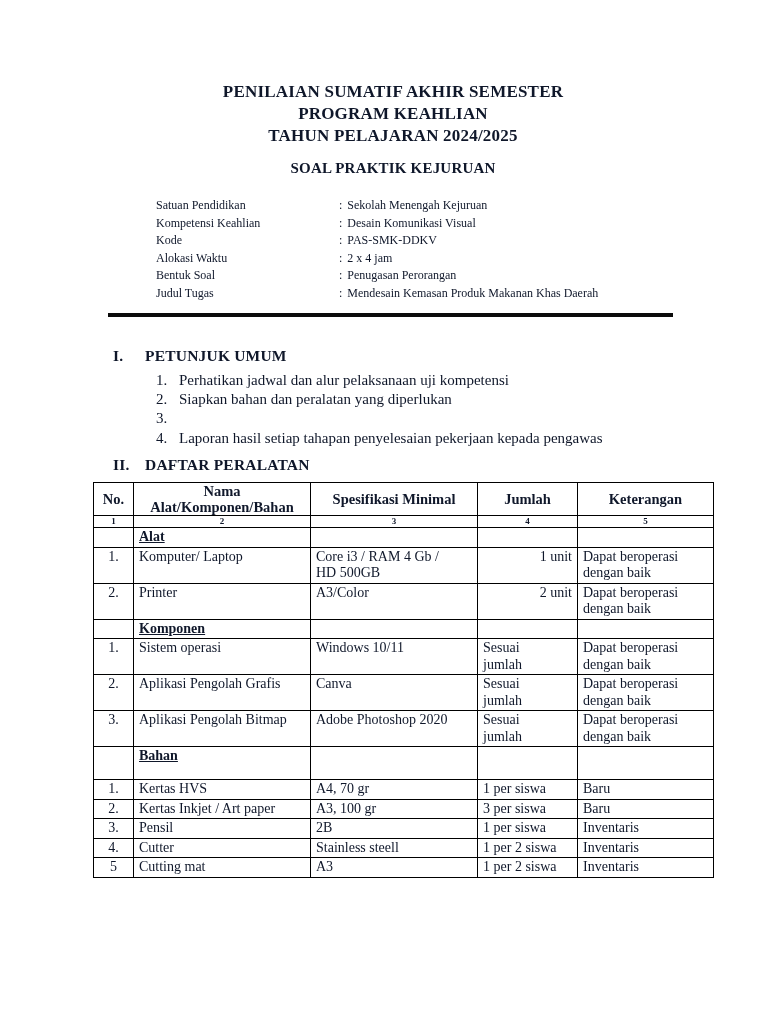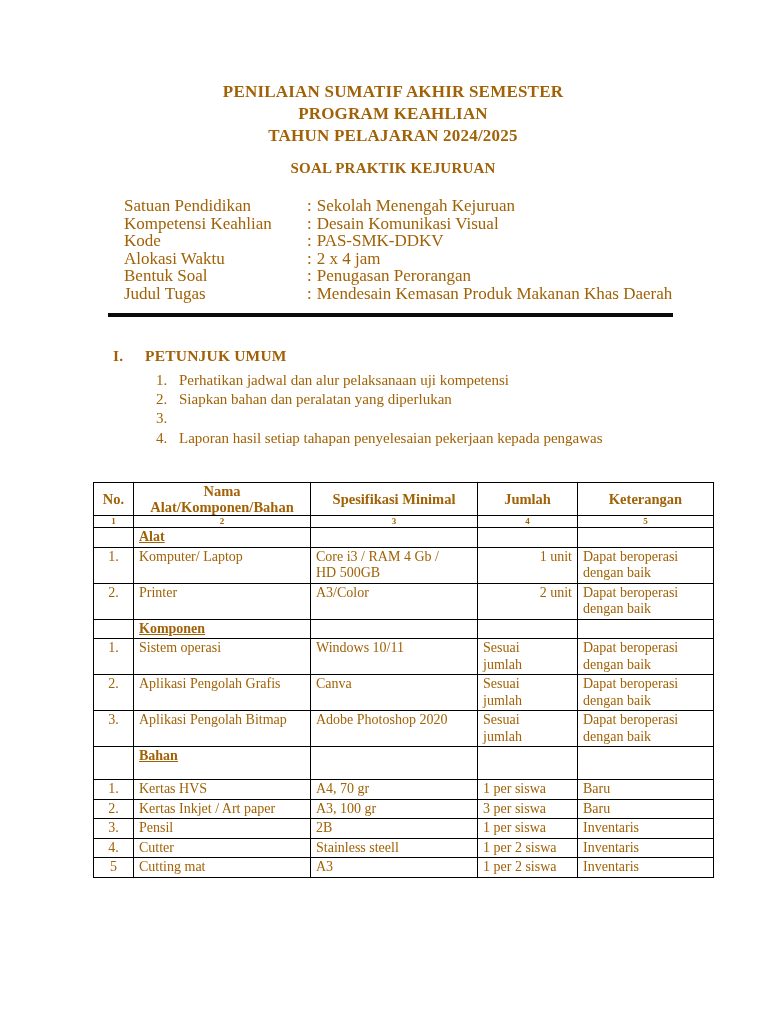--- a/index.html
+++ b/index.html
@@ -1,37 +1,37 @@
 <!DOCTYPE html>
 <html><head>
 <meta charset="utf-8">
 <style>
   * { margin:0; padding:0; box-sizing:border-box; }
   html,body { background:#ffffff; }
   .page {
     position:relative;
     width:768px; height:1024px;
     background:#ffffff;
-    color:#a16207;
+    color:#0f172a;
     font-family:"Liberation Serif","DejaVu Serif",serif;
     overflow:hidden;
   }
   .titles {
     position:absolute; top:81px; left:18px; right:0;
     text-align:center; font-weight:bold;
     font-size:17px; line-height:22px; letter-spacing:0.2px;
   }
   .subtitle {
     position:absolute; top:160px; left:18px; right:0;
     text-align:center; font-weight:bold;
     font-size:15px; letter-spacing:0.2px;
   }
   .info {
-    position:absolute; top:197px; left:124px; right:40px;
-    font-size:17px; line-height:17.5px;font-family:Liberation Serif, serif;
+    position:absolute; top:197px; left:156px; right:40px;
+    font-size:12px; line-height:17.5px;font-family:Liberation Serif, serif;
   }
   .info-row { display:flex; }
   .info-label { width:183px; flex:0 0 183px; }
   .info-colon { flex:0 0 auto; padding-right:5px; }
   .rule {
     position:absolute; top:313px; left:108px;
     width:565px; height:4px; background:#0b0b0b;
   }
   .sec-heading {
     position:absolute; left:113px;
@@ -139,20 +139,23 @@
     </div>
     <div class="li">
       <span class="li-num">3.</span>
     </div>
     <div class="li">
       <span class="li-num">4.</span>
       <span class="li-text">Laporan hasil setiap tahapan penyelesaian pekerjaan kepada pengawas</span>
     </div>
   </div>
 
+  <div class="sec-heading sec2-heading">
+    <span class="sec-num">II.</span><span>DAFTAR PERALATAN</span>
+  </div>
 
   <table class="equip">
     <colgroup>
       <col style="width:40px">
         <col style="width:177px">
         <col style="width:167px">
         <col style="width:100px">
         <col style="width:136px">
     </colgroup>
     <thead>

